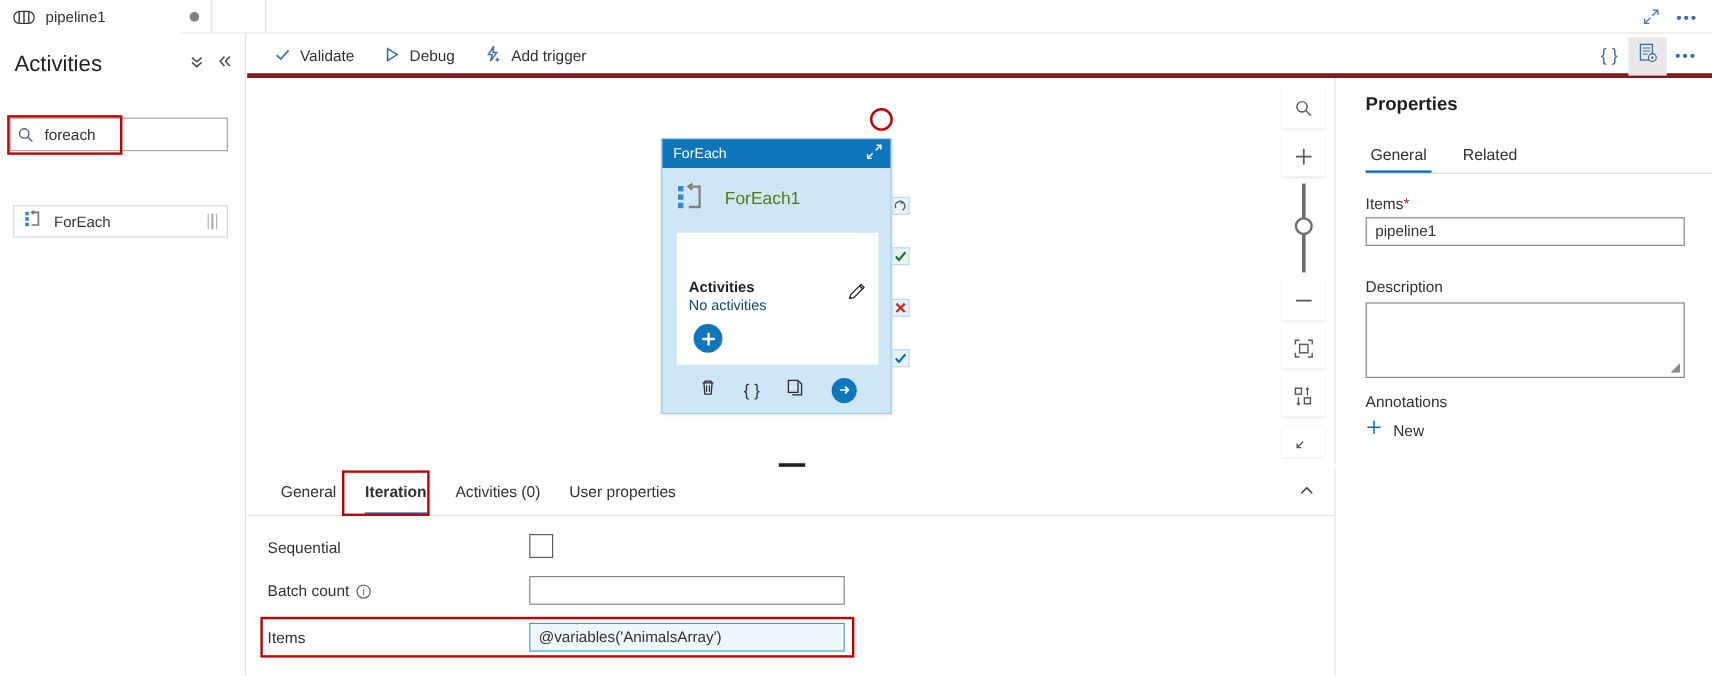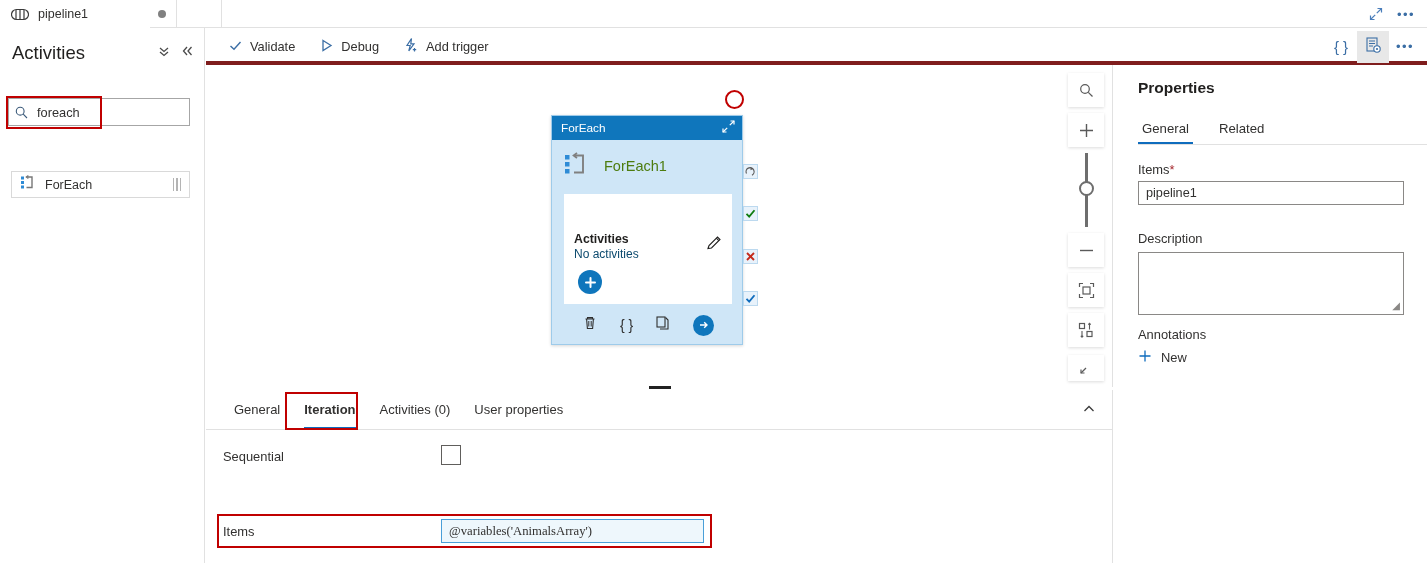--- a/index.html
+++ b/index.html
@@ -220,21 +220,21 @@
     display: flex; align-items: center; gap: 6px;
   }
   .chk {
     position: absolute; left: 235px; top: 5px; width: 20px; height: 20px;
     border: 1px solid #605e5c; background: #fff;
   }
   .txt {
     position: absolute; left: 235px; top: 4px; width: 263px; height: 24px;
     border: 1px solid #8a8886; background: #fff;
     font-size: 12.7px; color: #323130; padding: 0 7px;
-    font-family: Liberation Serif, serif; outline: none;
+    font-family: Liberation Sans, sans-serif; outline: none;
   }
   .txt.expr { background: #eef7fc; border: 1px solid #4a9fd8; }
   .hl-items {
     position: absolute; left: 11px; top: 124px; width: 495px; height: 34px;
     border: 2.5px solid #c00000; pointer-events: none;
   }
   .info-i {
     width: 12px; height: 12px; border: 1px solid #605e5c; border-radius: 50%;
     font-size: 9px; line-height: 10px; text-align: center; color: #605e5c;
   }
@@ -567,20 +567,27 @@
         <path d="M2.5 9 L7 4.5 L11.5 9" fill="none" stroke="#3a3a3a" stroke-width="1.3"></path>
       </svg>
     </div>
   </div>
 
   <div class="form-row" style="top:50px;">
     <span class="form-label">Sequential</span>
     <span class="chk"></span>
   </div>
 
+  <div class="form-row" style="top:86px;">
+    <span class="form-label">
+      <span>Batch count</span>
+      <span class="info-i">i</span>
+    </span>
+    <input class="txt" value="" style="">
+  </div>
 
   <div class="form-row" style="top:125px;">
     <span class="form-label">Items</span>
     <input class="txt expr" value="@variables('AnimalsArray')" style="">
   </div>
   <div class="hl-items"></div>
 </div>
 
 <div class="props">
   <div class="props-title">Properties</div>

